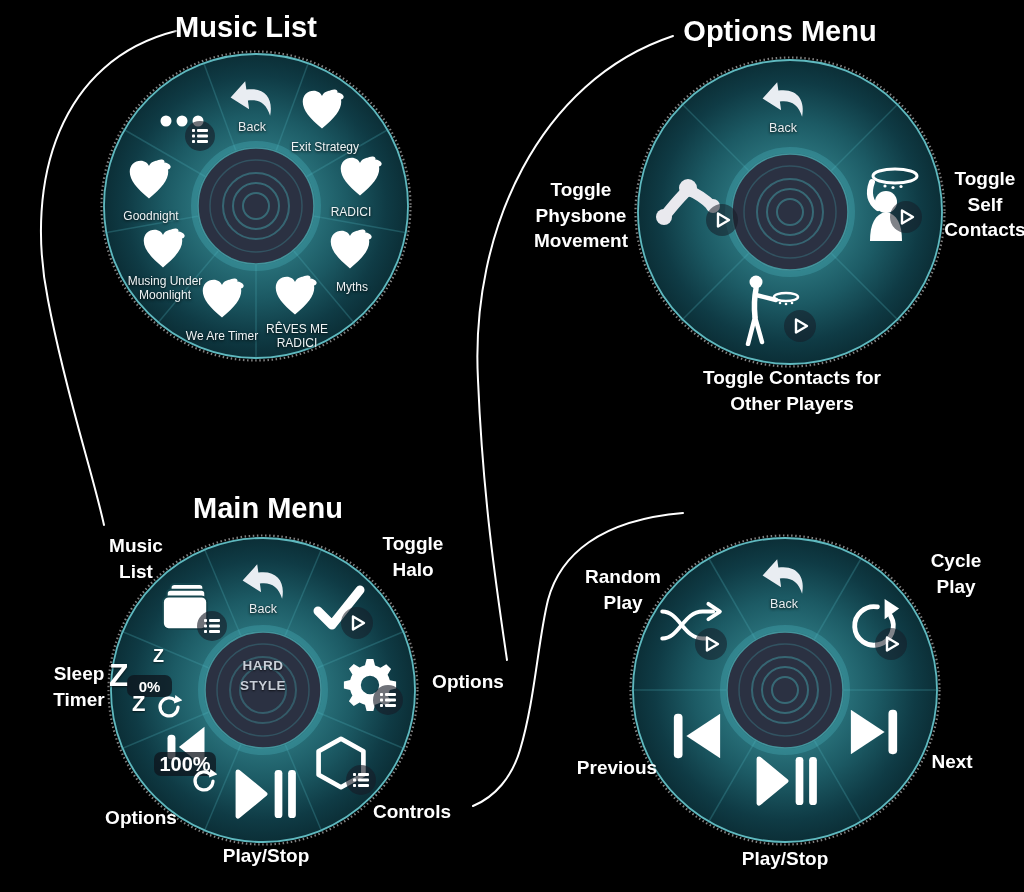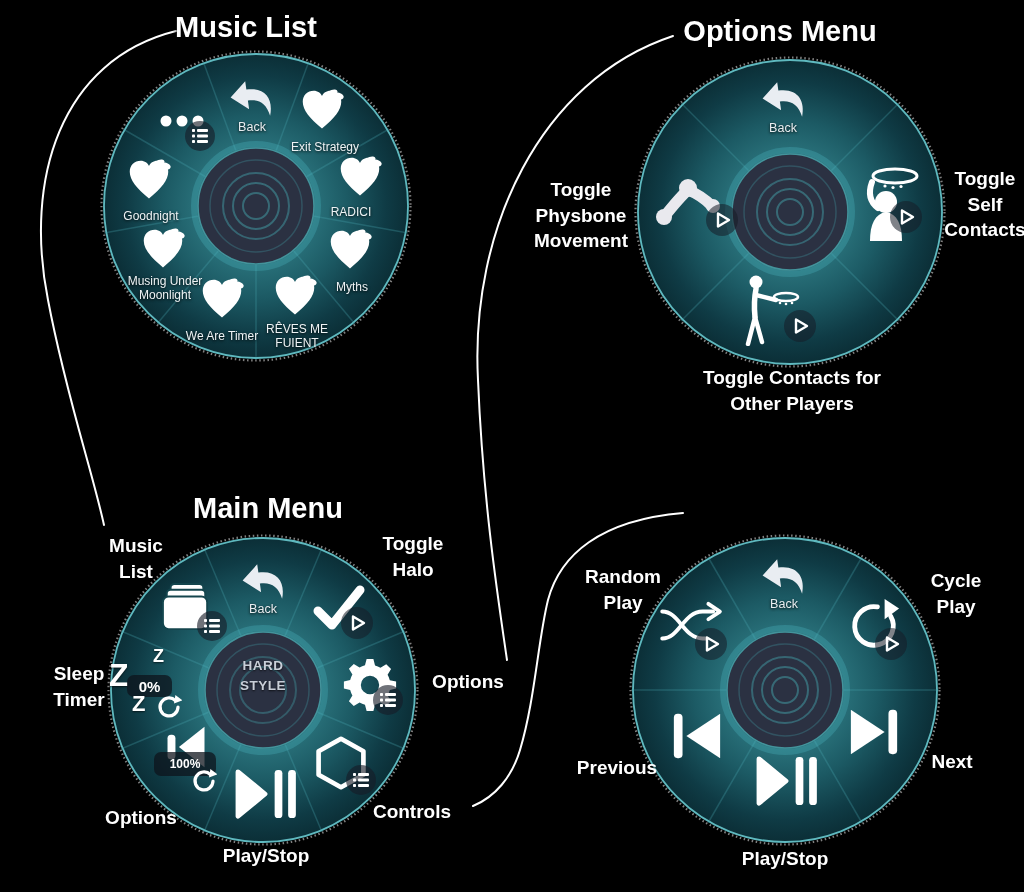--- a/index.html
+++ b/index.html
@@ -141,21 +141,21 @@
           <use href="#heart"></use>
         </svg>
     </div>
     <div class="wlabel" style="left:253px;top:238px;width:80px">Myths</div>
 
     <div class="icon" style="left:196px;top:247px">
       <svg width="46" height="42" viewBox="0 0 52 48">
           <use href="#heart"></use>
         </svg>
     </div>
-    <div class="wlabel" style="left:198px;top:287px;width:78px">RÊVES ME FUIENT</div>
+    <div class="wlabel" style="left:198px;top:287px;width:78px">RÊVES ME RADICI</div>
 
     <div class="icon" style="left:123px;top:250px">
       <svg width="46" height="42" viewBox="0 0 52 48">
           <use href="#heart"></use>
         </svg>
     </div>
     <div class="wlabel" style="left:123px;top:287px;width:110px">We Are Timer</div>
 
     <div class="icon" style="left:64px;top:200px">
       <svg width="46" height="42" viewBox="0 0 52 48">
@@ -319,21 +319,21 @@
     </div>
     <div class="badge" style="left:282px;top:169px"><svg width="32" height="32" viewBox="0 0 32 32">
           <use href="#listbadge"></use>
         </svg></div>
 
     <div class="comp" style="left:82px;top:230px;width:74px;height:86px">
       <svg style="position:absolute;left:13px;top:4px" width="44" height="46" viewBox="0 0 50 52">
         <rect x="4" y="12" width="9" height="28" rx="4" fill="#fff"></rect>
         <path d="M17 26 L46 3 L46 49 Z" fill="#fff"></path>
       </svg>
-      <div class="pill" style="left:3px;top:32px;width:62px;height:24px;font-size:12px">100%</div>
+      <div class="pill" style="left:3px;top:32px;width:62px;height:24px;font-size:20px">100%</div>
       <svg style="position:absolute;left:40px;top:48px" width="26" height="26" viewBox="0 0 26 26">
           <use href="#refresh"></use>
         </svg>
     </div>
 
     <div class="icon" style="left:159px;top:261px">
       <svg width="64" height="54" viewBox="0 0 66 56">
         <path d="M5 5 L33 28 L5 51 Z" fill="#fff" stroke="#fff" stroke-width="5" stroke-linejoin="round"></path>
         <rect x="43" y="3" width="8" height="50" rx="3.5" fill="#fff"></rect>
         <rect x="57" y="3" width="8" height="50" rx="3.5" fill="#fff"></rect>
@@ -426,18 +426,18 @@
     <div class="icon" style="left:158px;top:248px">
       <svg width="64" height="54" viewBox="0 0 66 56">
         <path d="M5 5 L33 28 L5 51 Z" fill="#fff" stroke="#fff" stroke-width="5" stroke-linejoin="round"></path>
         <rect x="43" y="3" width="8" height="50" rx="3.5" fill="#fff"></rect>
         <rect x="57" y="3" width="8" height="50" rx="3.5" fill="#fff"></rect>
       </svg>
     </div>
   </div>
 
   <div class="olabel" style="left:623px;top:590px;width:110px">Random Play</div>
-  <div class="olabel" style="left:956px;top:594px;width:80px">Cycle Play</div>
+  <div class="olabel" style="left:956px;top:574px;width:80px">Cycle Play</div>
   <div class="olabel" style="left:617px;top:768px;width:120px">Previous</div>
   <div class="olabel" style="left:952px;top:762px;width:90px">Next</div>
   <div class="olabel" style="left:785px;top:859px;width:130px">Play/Stop</div>
 
 </div>
 
 </body></html>

